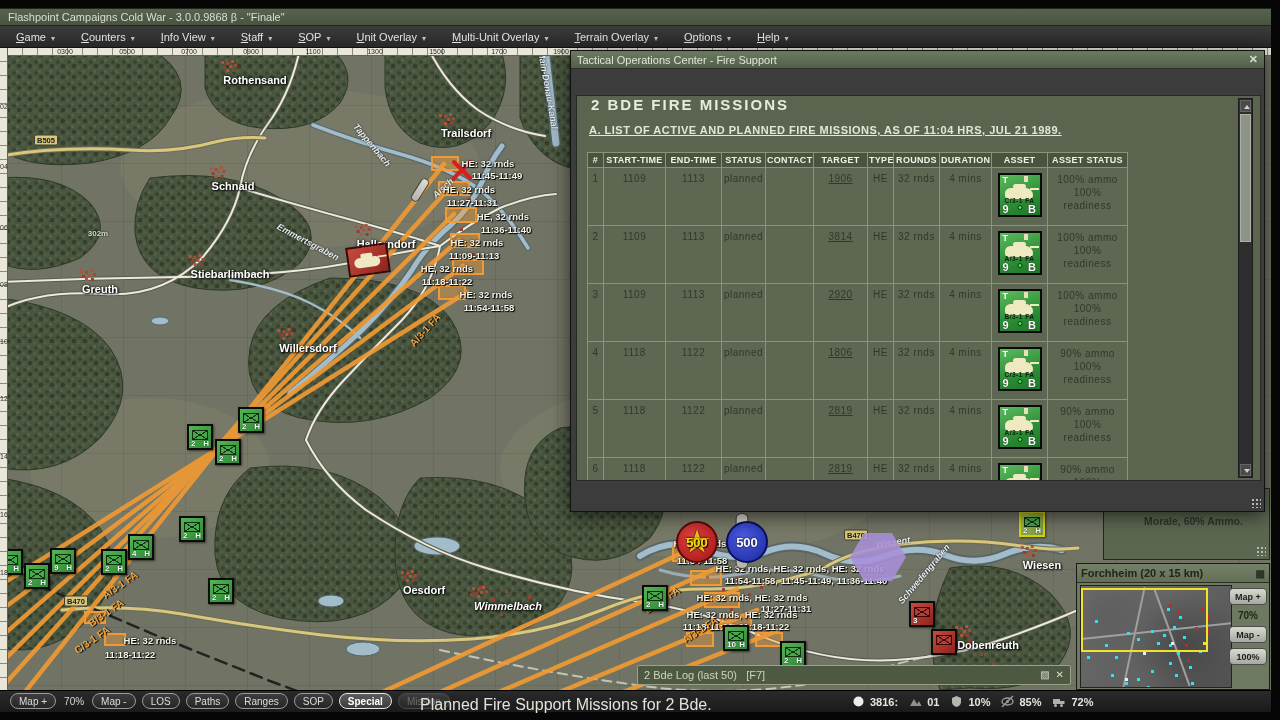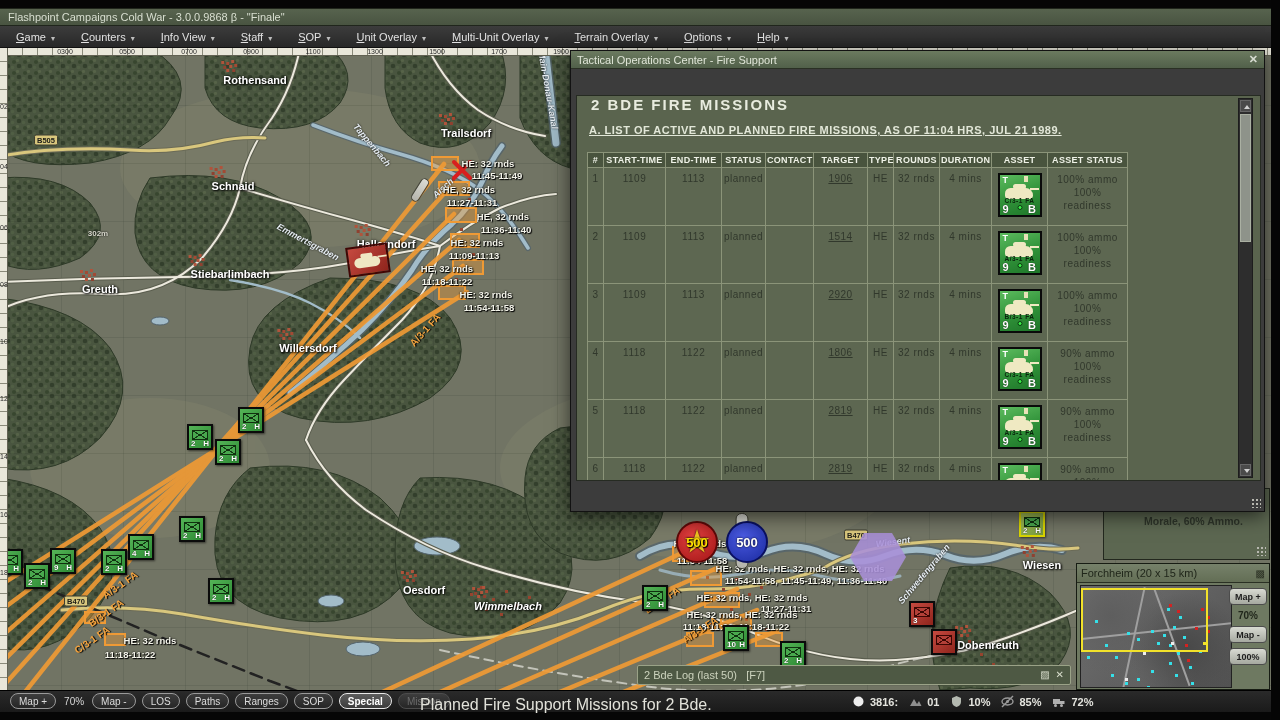--- a/index.html
+++ b/index.html
@@ -100,21 +100,21 @@
   .dlg-grip{right:3px;bottom:3px;}
 
   
   .logbar{position:absolute;left:637px;top:665px;width:434px;height:20px;background:#4e5944;border:1px solid #9aa287;border-radius:2px;z-index:6;display:flex;align-items:center;justify-content:space-between;padding:0 6px;}
   .logtext{color:#ccd3bd;font-size:11px;white-space:nowrap;}
   .logicons{display:flex;gap:6px;}
   .logicon{color:#d8ddcc;font-size:10px;line-height:10px;}
 
   
   .minimap{position:absolute;left:1076px;top:563px;width:194px;height:127px;background:#6e7961;border:1px solid #171c13;z-index:6;}
-  .mm-title{height:19px;background:linear-gradient(#76816a,#636e55);border-bottom:1px solid #2a3023;color:#20261a;font-size:11px;font-weight:normal;display:flex;justify-content:space-between;align-items:center;padding:0 4px;}
+  .mm-title{height:19px;background:linear-gradient(#76816a,#636e55);border-bottom:1px solid #2a3023;color:#20261a;font-size:11px;font-weight:bold;display:flex;justify-content:space-between;align-items:center;padding:0 4px;}
   .mm-icon{font-size:10px;color:#2a3023;}
   .mm-map{position:absolute;left:3px;top:21px;width:152px;height:103px;background:radial-gradient(circle at 20% 30%,#5e5e5e,transparent 42%),radial-gradient(circle at 70% 62%,#484848,transparent 46%),radial-gradient(circle at 46% 84%,#646464,transparent 40%),linear-gradient(135deg,#707070,#525252);overflow:hidden;border:1px solid #222;}
   .mm-road{position:absolute;background:#9f9f9f;}
   .mm-view{position:absolute;left:0;top:2px;width:127px;height:64px;border:2px solid #f2e22a;}
   .mdot{position:absolute;width:3px;height:3px;}
   .mdot.c{background:#35e0e8;} .mdot.r{background:#d42222;} .mdot.w{background:#ededed;} .mdot.y{background:#f2e22a;}
   .mm-controls{position:absolute;right:2px;top:24px;width:38px;display:flex;flex-direction:column;align-items:center;gap:5px;}
   .mmbtn{width:38px;height:17px;background:linear-gradient(#d8dad2,#a6a9a0);border:1px solid #4c4c4c;border-radius:4px;color:#1d1d1d;font-size:9px;font-weight:bold;padding:0;}
   .mm-pct{color:#1f251a;font-size:10px;font-weight:bold;}
 
@@ -624,21 +624,21 @@
                   <div>100% readiness</div>
                 </td>
               </tr>
 
               <tr class="mrow">
                 <td>2</td>
                 <td>1109</td>
                 <td>1113</td>
                 <td>planned</td>
                 <td></td>
-                <td><span class="tlink">1514</span></td>
+                <td><span class="tlink">3814</span></td>
                 <td>HE</td>
                 <td>32 rnds</td>
                 <td>4 mins</td>
                 <td class="c-asset">
                   <div class="acounter">
                     <i class="tl">T</i>
                     <i class="topbar"></i>
                     <i class="tank"></i>
                     <span class="uname">A/3-1 FA</span>
                     <i class="abl">9</i>

